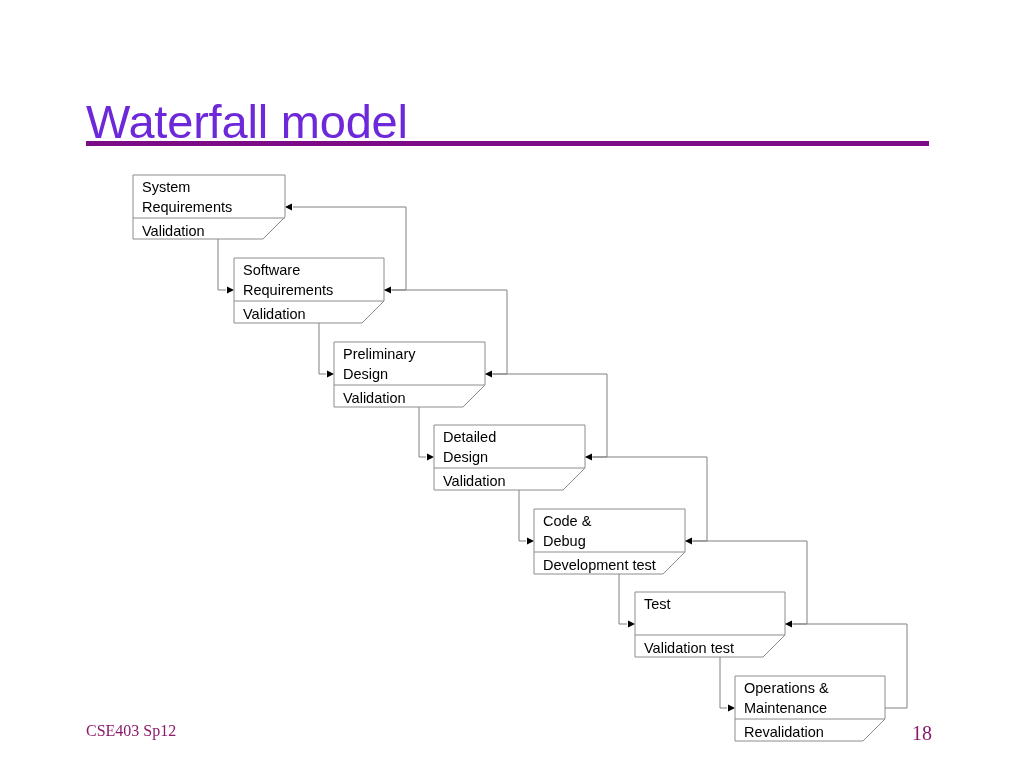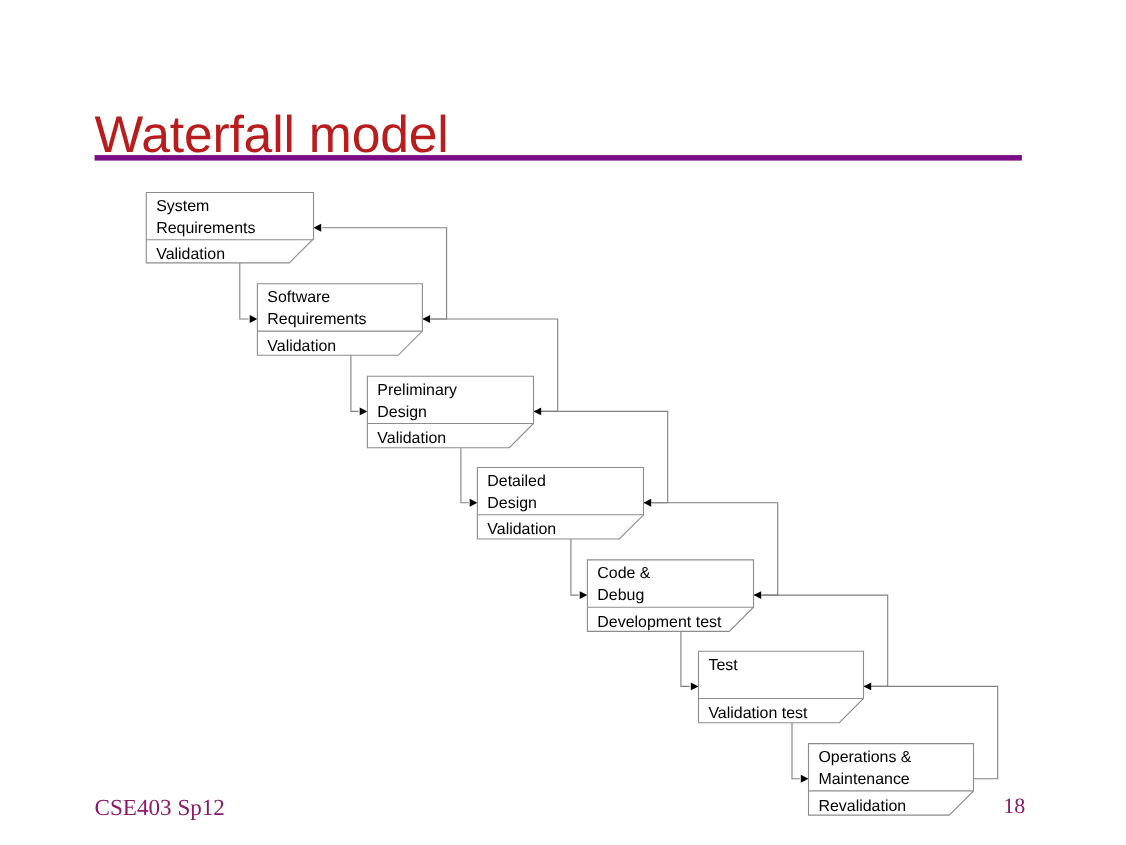--- a/index.html
+++ b/index.html
@@ -25,21 +25,21 @@
   
   #slide-title {
     position: absolute;
     left: 86px;
     top: 66px;
     width: 860px;
     font-family: "Liberation Sans", sans-serif;
     font-size: 47px;
     font-weight: 400;
     line-height: 1.08;
-    color: #b91c1c;
+    color: #6d28d9;
     letter-spacing: -0.2px;
     white-space: nowrap;
   }
 
   #title-rule {
     position: absolute;
     left: 86px;
     top: 141px;
     width: 843px;
     height: 5px;
@@ -83,21 +83,21 @@
     fill: #000000;
     dominant-baseline: middle;
   }
 
   
   #footer-course {
     position: absolute;
     left: 86px;
     top: 722px;
     font-family: "Liberation Serif", serif;
-    font-size: 21px;
+    font-size: 16px;
     color: #8C1A6B;
     white-space: nowrap;
   }
   #footer-pagenum {
     position: absolute;
     left: 912px;
     top: 722px;
     font-family: "Liberation Serif", serif;
     font-size: 20px;
     color: #8C1A6B;

